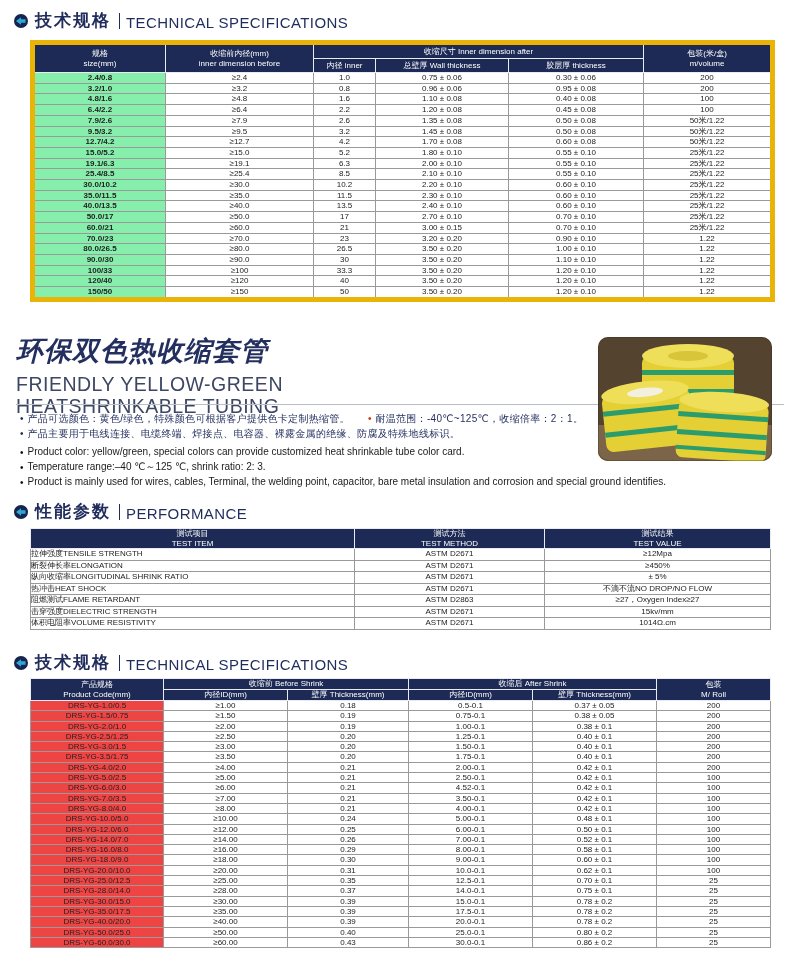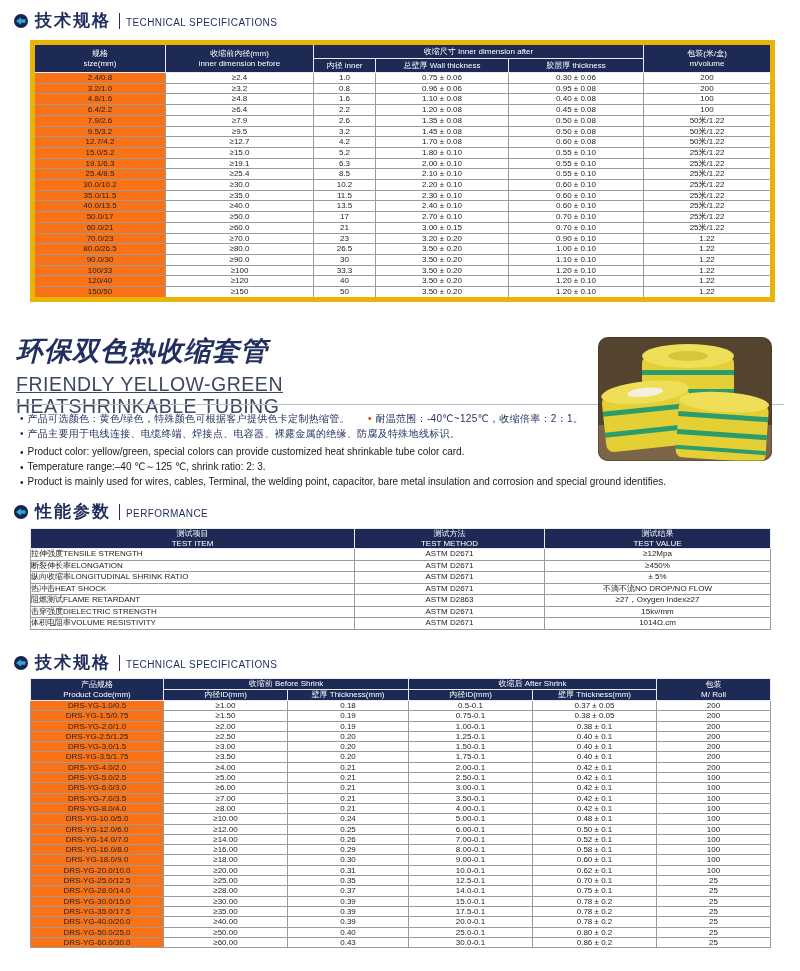--- a/index.html
+++ b/index.html
@@ -4,35 +4,35 @@
 <style>
   html,body{margin:0;padding:0;}
   body{width:800px;height:971px;background:#fff;font-family:"Liberation Sans","DejaVu Sans",sans-serif;color:#222;position:relative;overflow:hidden;}
   .abs{position:absolute;}
 
   
   .sec-head{display:flex;align-items:center;left:14px;}
   .sec-icon{width:14px;height:14px;margin-right:7px;flex:0 0 auto;}
   .sec-zh{font-size:17px;font-weight:bold;color:#1f2c5c;letter-spacing:2px;}
   .sec-sep{width:1px;height:16px;background:#1f2c5c;margin:0 6px 0 8px;}
-  .sec-en{font-size:10px;color:#1f2c5c;letter-spacing:.4px;padding-top:4px;}
+  .sec-en{font-size:15px;color:#1f2c5c;letter-spacing:.4px;padding-top:4px;}
 
   
   table{border-collapse:collapse;table-layout:fixed;width:740px;}
   th{background:#1c2a55;color:#fff;font-weight:normal;border:1px solid #e8ebf2;font-size:8px;line-height:9.5px;padding:0;text-align:center;}
   td{border:1px solid #9a9a9a;font-size:8px;padding:0;text-align:center;color:#222;white-space:nowrap;overflow:hidden;}
   .th2 span{display:block;}
   #t1{border:5px solid #eab308;}
   #t1 th{height:13px;}
   #t1 td{height:9.7px;line-height:9.7px;}
-  #t1 td:first-child{background:#f97316;}
+  #t1 td:first-child{background:#86efac;font-weight:bold;}
   #t2{border:1px solid #777;}
   #t2 th{height:10px;}
   #t2 td{height:9.3px;line-height:9.3px;}
-  #t2 td:first-child{background:#f97316;}
+  #t2 td:first-child{background:#ef4444;}
   #perf{border:1px solid #777;}
   #perf th{height:11px;}
   #perf td{height:10.5px;line-height:10.5px;}
   #perf td:first-child{text-align:left;padding-left:0;}
 
   
   .prod-title-zh{font-size:27px;font-weight:bold;color:#232f5e;letter-spacing:1px;font-style:italic;}
   .prod-title-en{font-size:19.5px;color:#3d4763;letter-spacing:.5px;line-height:22px;}
   .rule{height:1px;background:#b9bdc4;}
   .b-row{display:flex;align-items:flex-start;margin-bottom:2px;}
@@ -253,21 +253,21 @@
         <td>50</td>
         <td>3.50 ± 0.20</td>
         <td>1.20 ± 0.10</td>
         <td>1.22</td>
       </tr>
     </tbody>
 </table>
 
 <div class="abs" style="top:333px;left:16px;">
   <div class="prod-title-zh">环保双色热收缩套管</div>
-  <div class="prod-title-en" style="margin-top:4px;text-decoration:underline;">FRIENDLY YELLOW-GREEN</div>
+  <div class="prod-title-en" style="margin-top:4px;">FRIENDLY YELLOW-GREEN</div>
   <div class="prod-title-en">HEATSHRINKABLE TUBING</div>
 </div>
 
 <div class="abs rule" style="top:404px;left:16px;width:768px;"></div>
 
 <div class="abs" style="top:412px;left:20px;width:575px;">
   <div class="b-row">
     <span class="b-dot">•</span>
     <span class="b-zh">产品可选颜色：黄色/绿色，特殊颜色可根据客户提供色卡定制热缩管。</span>
     <span class="gap"></span>
@@ -504,21 +504,21 @@
         <td>≥5.00</td>
         <td>0.21</td>
         <td>2.50-0.1</td>
         <td>0.42 ± 0.1</td>
         <td>100</td>
       </tr>
       <tr>
         <td>DRS-YG-6.0/3.0</td>
         <td>≥6.00</td>
         <td>0.21</td>
-        <td>3.00-0.1</td>
+        <td>4.52-0.1</td>
         <td>0.42 ± 0.1</td>
         <td>100</td>
       </tr>
       <tr>
         <td>DRS-YG-7.0/3.5</td>
         <td>≥7.00</td>
         <td>0.21</td>
         <td>3.50-0.1</td>
         <td>0.42 ± 0.1</td>
         <td>100</td>

